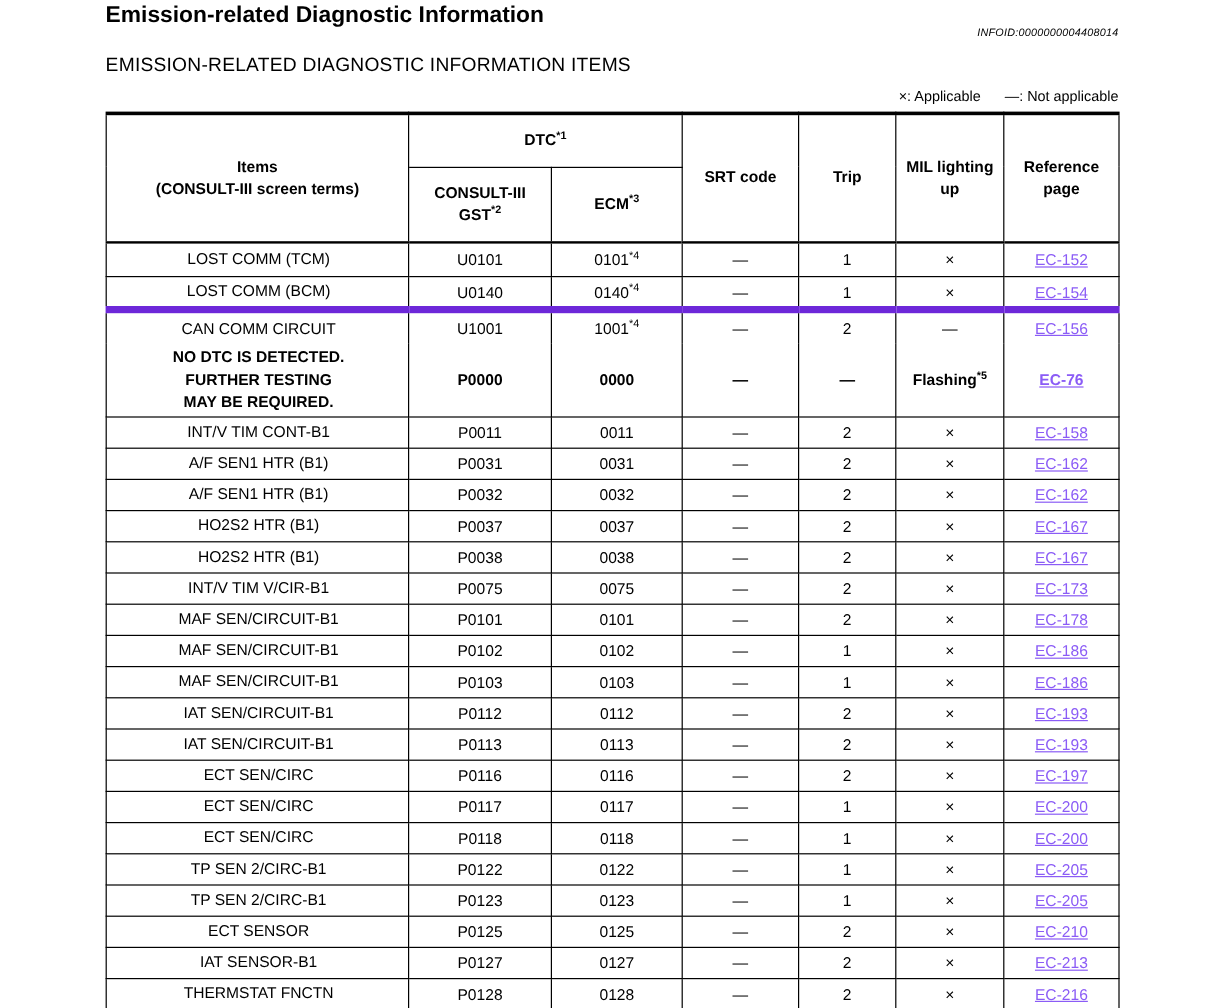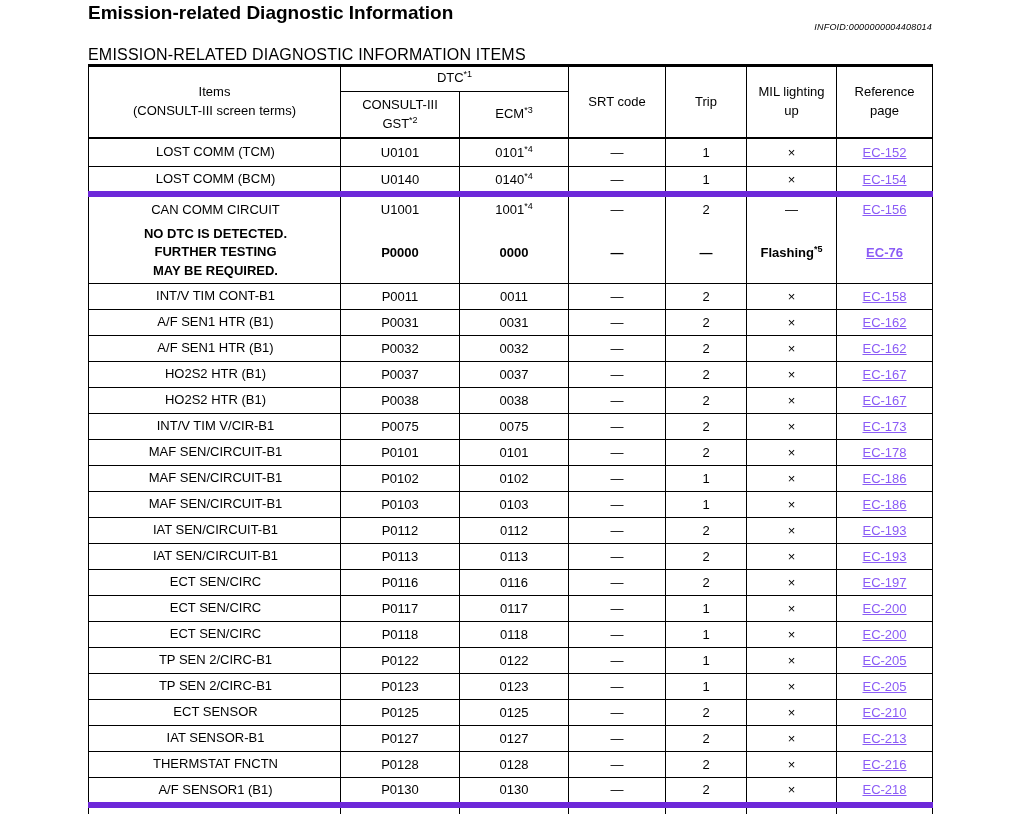--- a/index.html
+++ b/index.html
@@ -16,22 +16,22 @@
   .infoid { position: absolute; right: 0; top: 22px; font-size: 9px; font-style: italic; letter-spacing: 0.2px; }
   .section-heading { font-size: 16px; font-weight: normal; margin: 21px 0 0 0; letter-spacing: 0.2px; }
   .legend { text-align: right; font-size: 12px; margin-top: 9px; margin-bottom: 6px; }
   .legend .gap { display: inline-block; width: 20px; }
 
   table.dtc-table {
     border-collapse: collapse; width: 844px; table-layout: fixed;
     border-left: 1px solid #000; border-right: 1px solid #000; border-top: 3px solid #000;
   }
   th {
-    border: 1px solid #000; font-weight: normal; font-size: 13px;
-    text-align: center; vertical-align: middle; padding: 2px 2px; line-height: 1.45;
+    border: 1px solid #000; font-weight: bold; font-size: 13px;
+    text-align: center; vertical-align: middle; padding: 12px 2px; line-height: 1.45;
   }
   .th-thick-bottom { border-bottom: 2px solid #000; }
   tr.dtc-row { height: 26px; }
   tr.sub-row { height: 47px; }
 
   tbody td {
     border: 1px solid #000; border-top: none;
     font-size: 13px; text-align: center; vertical-align: middle; padding: 2px;
   }
   tbody tr { height: 26px; }
@@ -53,20 +53,23 @@
 <body>
 
 <div class="page">
   <div class="content">
 
     <h1 class="doc-title">Emission-related Diagnostic Information</h1>
     <div class="infoid">INFOID:0000000004408014</div>
 
     <h2 class="section-heading">EMISSION-RELATED DIAGNOSTIC INFORMATION ITEMS</h2>
 
+    <div class="legend">
+      <span>×: Applicable</span><span class="gap"></span><span>—: Not applicable</span>
+    </div>
 
     <table class="dtc-table">
       <colgroup>
         <col style="width:252px">
           <col style="width:119px">
           <col style="width:109px">
         <col style="width:97px">
           <col style="width:81px">
           <col style="width:90px">
           <col style="width:96px">

